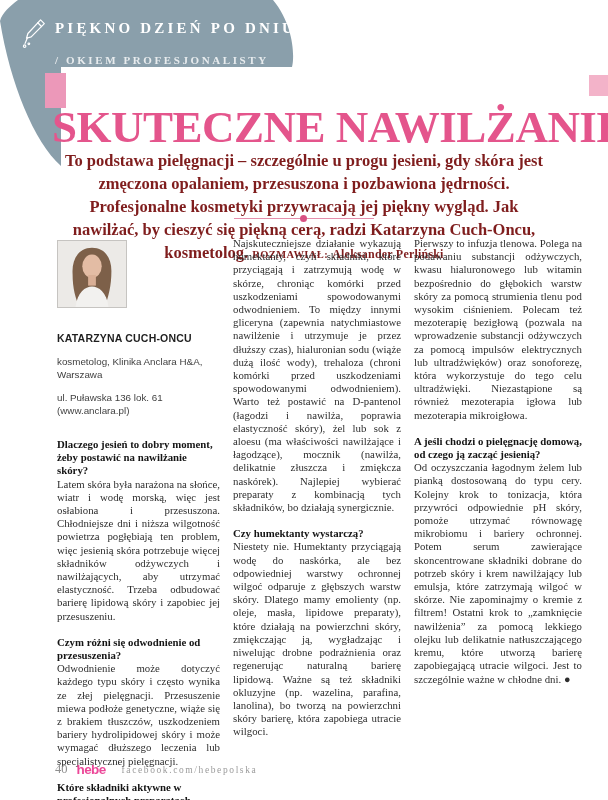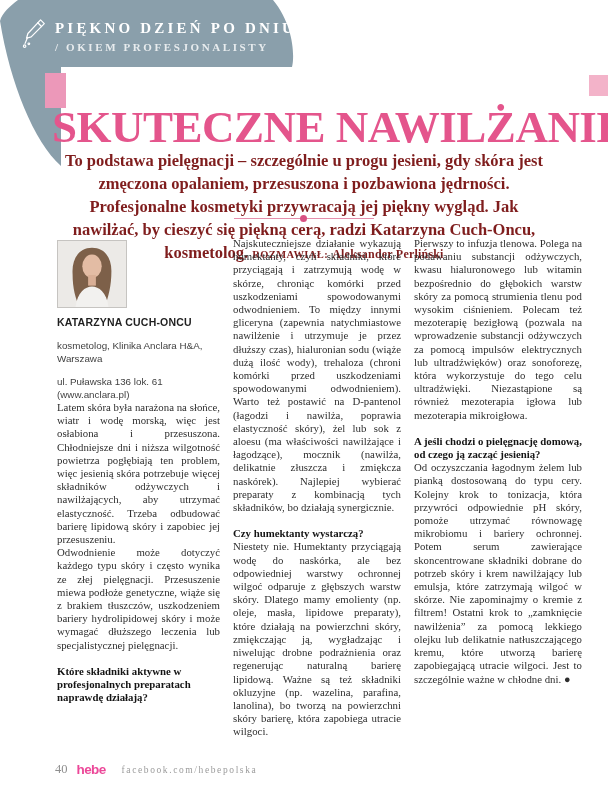--- a/index.html
+++ b/index.html
@@ -6,21 +6,21 @@
   *{box-sizing:border-box;}
   body{background:#fff;font-family:"Liberation Serif",serif;}
   .page{position:relative;width:608px;height:800px;background:#ffffff;overflow:hidden;}
 
   
   .blob-svg{position:absolute;left:0;top:0;}
 
   
   .banner{position:absolute;left:55px;top:19px;color:#fff;}
   .banner .l1{font:700 15px/18px "Liberation Serif",serif;letter-spacing:3.2px;}
-  .banner .l2{margin-top:4px;font:700 11px/13px "Liberation Serif",serif;letter-spacing:2.6px;color:rgba(255,255,255,.8);}
+  .banner .l2{margin-top:17px;font:700 11px/13px "Liberation Serif",serif;letter-spacing:2.6px;color:rgba(255,255,255,.8);}
   .pen{position:absolute;left:19px;top:17px;}
 
   
   .bar-left{position:absolute;left:45px;top:73px;width:21px;height:35px;background:#EC98B9;}
   .bar-right{position:absolute;left:589px;top:75px;width:19px;height:21px;background:#F3B3C9;}
 
   
   .title{position:absolute;left:52px;right:6px;top:74px;text-align:center;
          font:700 45px/1.05 "Liberation Serif",serif;color:#E4558C;letter-spacing:-.5px;white-space:nowrap;}
 
@@ -39,21 +39,21 @@
   .cols{position:absolute;left:57px;top:237px;width:527px;display:flex;gap:13px;}
   .col{width:168px;}
   .col.first{width:163px;}
   .q{font:700 10.8px/13.2px "Liberation Serif",serif;color:#141414;margin:13px 0 0;}
   .a{font:400 10.8px/13.2px "Liberation Serif",serif;color:#2e2e2e;text-align:justify;margin:0;}
   .q.first{margin-top:0;}
 
   
   .photo{width:70px;height:68px;border:1px solid #c6c4c1;background:#eceae7;padding:0;margin:3px 0 0;}
   .expert-label{margin-top:10px;font:400 15px/18px "Liberation Sans",sans-serif;color:#3d3d3d;}
-  .expert-name{margin-top:4px;font:700 10.5px/13px "Liberation Sans",sans-serif;color:#1f1f1f;letter-spacing:.2px;}
+  .expert-name{margin-top:20px;font:700 10.5px/13px "Liberation Sans",sans-serif;color:#1f1f1f;letter-spacing:.2px;}
   .expert-desc{margin-top:10px;font:400 9.8px/13px "Liberation Sans",sans-serif;color:#3f3f3f;}
   .col .q.after-expert{margin-top:21px;}
 
   
   .footer{position:absolute;left:55px;top:762px;display:flex;align-items:center;}
   .page-num{font:400 12.5px "Liberation Serif",serif;color:#8e8e8e;}
   .brand{font:700 13.5px "Liberation Sans",sans-serif;color:#ec4899;letter-spacing:-.6px;margin-left:9px;}
   .fb-link{font:400 9.5px "Liberation Serif",serif;color:#9b9b9b;letter-spacing:1.6px;margin-left:16px;}
 </style>
 </head>
@@ -103,21 +103,23 @@
         <rect x="0" y="0" width="70" height="68" fill="#eceae7"></rect>
         <path d="M35,7 C21,7 14,19 15,34 C15,49 18,59 22,68 L48,68 C52,58 55,46 55,31 C55,17 48,7 35,7 Z" fill="#7d6049"></path>
         <ellipse cx="35" cy="26" rx="10" ry="12" fill="#e3bca4"></ellipse>
         <rect x="31" y="35" width="8" height="11" fill="#d9af96"></rect>
         <path d="M18,68 C20,53 28,47 35,47 C42,47 50,53 52,68 Z" fill="#f2f1ef"></path>
       </svg>
       <div class="expert-name">KATARZYNA CUCH-ONCU</div>
       <div class="expert-desc">kosmetolog, Klinika Anclara H&amp;A, Warszawa</div>
       <div class="expert-desc">ul. Puławska 136 lok. 61 (www.anclara.pl)</div>
 
+      <p class="q after-expert">Dlaczego jesień to dobry moment, żeby postawić na nawilżanie skóry?</p>
       <p class="a">Latem skóra była narażona na słońce, wiatr i wodę morską, więc jest osłabiona i przesuszona. Chłodniejsze dni i niższa wilgotność powietrza pogłębiają ten problem, więc jesienią skóra potrzebuje więcej składników odżywczych i nawilżających, aby utrzymać elastyczność. Trzeba odbudować barierę lipidową skóry i zapobiec jej przesuszeniu.</p>
+      <p class="q">Czym różni się odwodnienie od przesuszenia?</p>
       <p class="a">Odwodnienie może dotyczyć każdego typu skóry i często wynika ze złej pielęgnacji. Przesuszenie miewa podłoże genetyczne, wiąże się z brakiem tłuszczów, uszkodzeniem bariery hydrolipidowej skóry i może wymagać dłuższego leczenia lub specjalistycznej pielęgnacji.</p>
       <p class="q">Które składniki aktywne w profesjonalnych preparatach naprawdę działają?</p>
     </div>
 
     <div class="col">
       <p class="a">Najskuteczniejsze działanie wykazują humektanty, czyli składniki, które przyciągają i zatrzymują wodę w skórze, chroniąc komórki przed uszkodzeniami spowodowanymi odwodnieniem. To między innymi gliceryna (zapewnia natychmiastowe nawilżenie i utrzymuje je przez dłuższy czas), hialuronian sodu (wiąże dużą ilość wody), trehaloza (chroni komórki przed uszkodzeniami spowodowanymi odwodnieniem). Warto też postawić na D-pantenol (łagodzi i nawilża, poprawia elastyczność skóry), żel lub sok z aloesu (ma właściwości nawilżające i łagodzące), mocznik (nawilża, delikatnie złuszcza i zmiękcza naskórek). Najlepiej wybierać preparaty z kombinacją tych składników, bo działają synergicznie.</p>
       <p class="q">Czy humektanty wystarczą?</p>
       <p class="a">Niestety nie. Humektanty przyciągają wodę do naskórka, ale bez odpowiedniej warstwy ochronnej wilgoć odparuje z głębszych warstw skóry. Dlatego mamy emolienty (np. oleje, masła, lipidowe preparaty), które działają na powierzchni skóry, zmiękczając ją, wygładzając i niwelując drobne podrażnienia oraz regenerując naturalną barierę lipidową. Ważne są też składniki okluzyjne (np. wazelina, parafina, lanolina), bo tworzą na powierzchni skóry barierę, która zapobiega utracie wilgoci.</p>
     </div>
 

